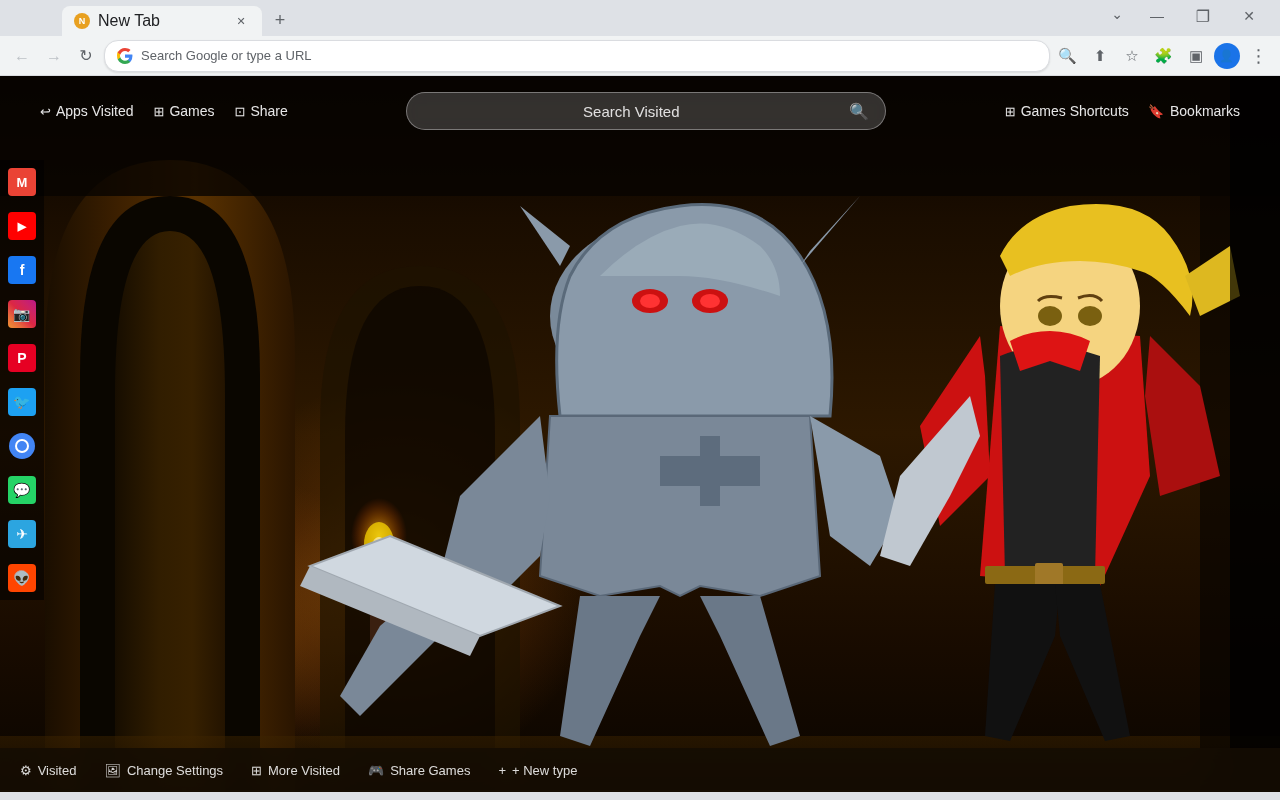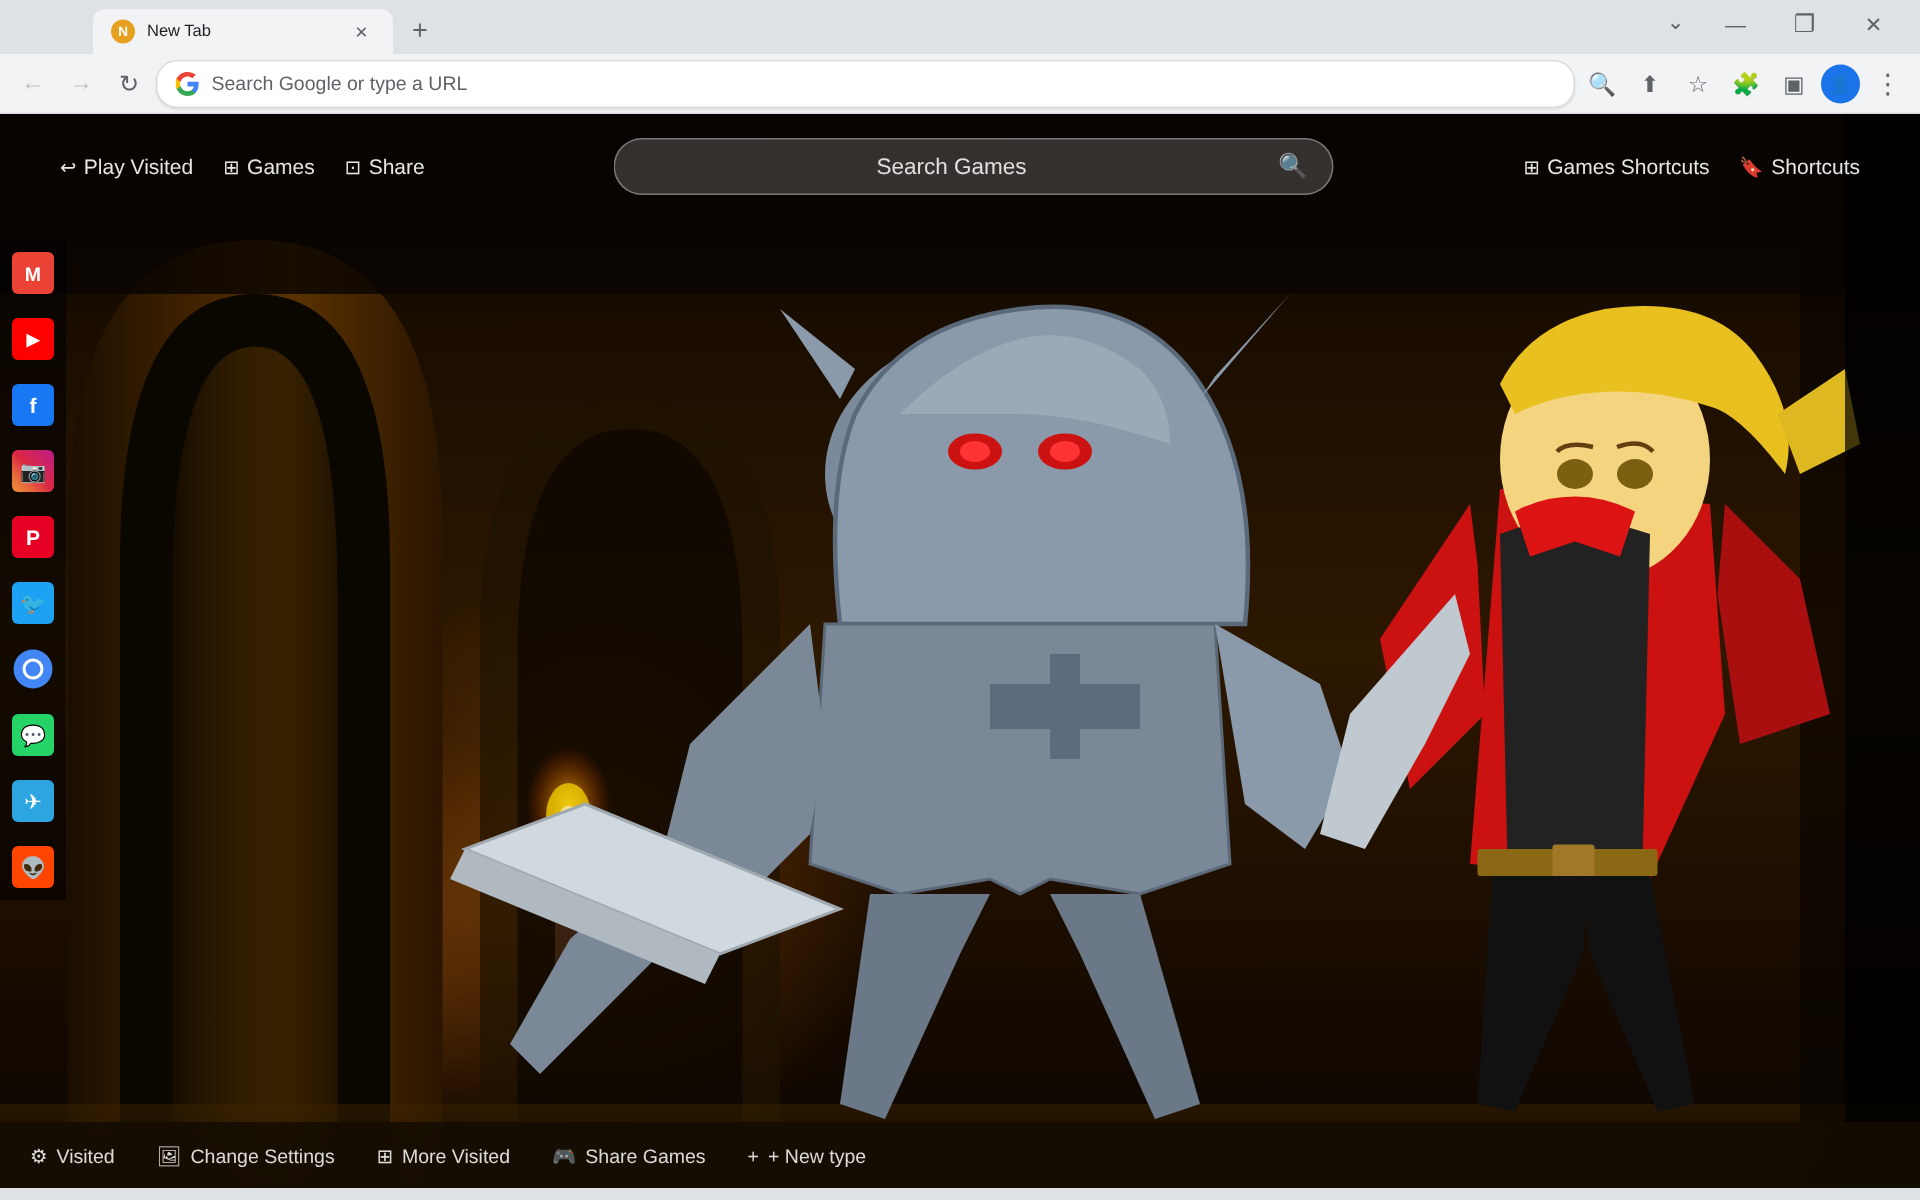--- a/index.html
+++ b/index.html
@@ -10,21 +10,21 @@
 
 <div style="width:1280px; height:800px; position:relative; background:#dee1e6;">
 
   <div style="display:flex; align-items:flex-end; height:36px; background:#dee1e6; padding:0 8px 0 8px; gap:4px; position:relative;">
 
     <div style="width:50px; display:flex; align-items:center; gap:4px; padding-bottom:4px;">
     </div>
 
     <div style="display:flex; align-items:center; background:#f1f3f4; border-radius:8px 8px 0 0; padding:0 12px; height:30px; min-width:200px; gap:8px; flex-shrink:0;">
       <div style="width:16px;height:16px;background:#e8a020;border-radius:50%;display:flex;align-items:center;justify-content:center;font-size:9px;color:white;font-weight:bold;">N</div>
-      <span style="font-size:11px;color:#202124;flex:1;">New Tab</span>
+      <span style="font-size:16px;color:#202124;flex:1;">New Tab</span>
       <div style="width:18px;height:18px;border-radius:50%;display:flex;align-items:center;justify-content:center;cursor:pointer;font-size:11px;color:#5f6368;">✕</div>
     </div>
 
     <div style="width:28px;height:28px;border-radius:50%;display:flex;align-items:center;justify-content:center;cursor:pointer;font-size:18px;color:#5f6368;margin-bottom:2px;">+</div>
 
     <div style="margin-left:auto; display:flex; gap:0; padding-bottom:4px;">
       <div style="width:34px;height:28px;display:flex;align-items:center;justify-content:center;cursor:pointer;color:#5f6368;font-size:14px;">⌄</div>
       <div style="width:46px;height:32px;display:flex;align-items:center;justify-content:center;cursor:pointer;color:#5f6368;font-size:14px;">—</div>
       <div style="width:46px;height:32px;display:flex;align-items:center;justify-content:center;cursor:pointer;color:#5f6368;font-size:16px;">❐</div>
       <div style="width:46px;height:32px;display:flex;align-items:center;justify-content:center;cursor:pointer;color:#5f6368;font-size:14px;">✕</div>
@@ -173,45 +173,45 @@
 
         <rect x="1230" y="0" width="50" height="716" fill="#000" opacity="0.7"></rect>
       </svg>
     </div>
 
     <div style="position:absolute;top:16px;left:0;right:0;display:flex;align-items:center;justify-content:space-between;padding:0 40px;z-index:10;">
 
       <div style="display:flex;gap:20px;align-items:center;">
         <div style="display:flex;align-items:center;gap:5px;color:rgba(255,255,255,0.9);font-size:14px;cursor:pointer;">
           <span style="font-size:13px;">↩</span>
-          <span>Play Visited</span>
+          <span>Apps Visited</span>
         </div>
         <div style="display:flex;align-items:center;gap:5px;color:rgba(255,255,255,0.9);font-size:14px;cursor:pointer;">
           <span style="font-size:13px;">⊞</span>
           <span>Games</span>
         </div>
         <div style="display:flex;align-items:center;gap:5px;color:rgba(255,255,255,0.9);font-size:14px;cursor:pointer;">
           <span style="font-size:13px;">⊡</span>
           <span>Share</span>
         </div>
       </div>
 
       <div style="width:480px;height:38px;background:rgba(255,255,255,0.18);border:1px solid rgba(255,255,255,0.35);border-radius:19px;display:flex;align-items:center;padding:0 16px;gap:10px;backdrop-filter:blur(8px);cursor:text;">
-        <span style="color:rgba(255,255,255,0.85);font-size:15px;flex:1;text-align:center;">Search Games</span>
+        <span style="color:rgba(255,255,255,0.85);font-size:15px;flex:1;text-align:center;">Search Visited</span>
         <span style="color:rgba(255,255,255,0.8);font-size:16px;">🔍</span>
       </div>
 
       <div style="display:flex;gap:20px;align-items:center;">
         <div style="display:flex;align-items:center;gap:5px;color:rgba(255,255,255,0.9);font-size:14px;cursor:pointer;">
           <span style="font-size:13px;">⊞</span>
           <span>Games Shortcuts</span>
         </div>
         <div style="display:flex;align-items:center;gap:5px;color:rgba(255,255,255,0.9);font-size:14px;cursor:pointer;">
           <span style="font-size:13px;">🔖</span>
-          <span>Shortcuts</span>
+          <span>Bookmarks</span>
         </div>
       </div>
     </div>
 
     <div style="position:absolute;left:0;top:84px;width:44px;display:flex;flex-direction:column;z-index:20;">
       <div style="width:44px;height:44px;display:flex;align-items:center;justify-content:center;cursor:pointer;background:rgba(0,0,0,0.55);">
         <div style="width:28px;height:28px;background:#EA4335;border-radius:4px;display:flex;align-items:center;justify-content:center;font-size:13px;font-weight:bold;color:white;">M</div>
       </div>
       <div style="width:44px;height:44px;display:flex;align-items:center;justify-content:center;cursor:pointer;background:rgba(0,0,0,0.55);">
         <div style="width:28px;height:28px;background:#FF0000;border-radius:4px;display:flex;align-items:center;justify-content:center;font-size:11px;font-weight:bold;color:white;">▶</div>

